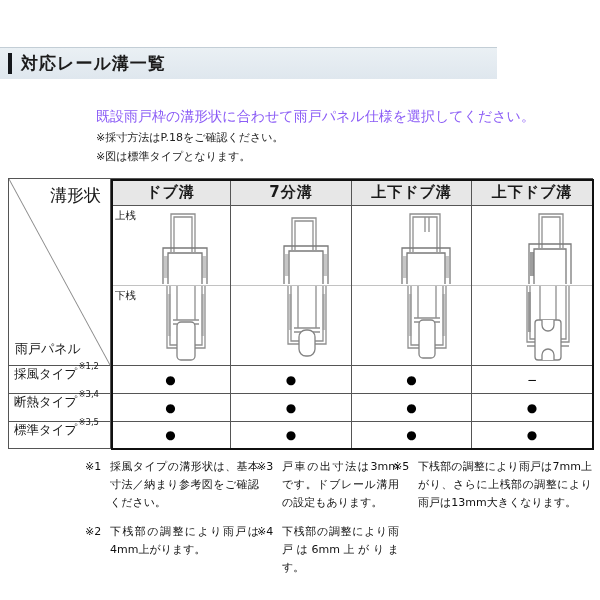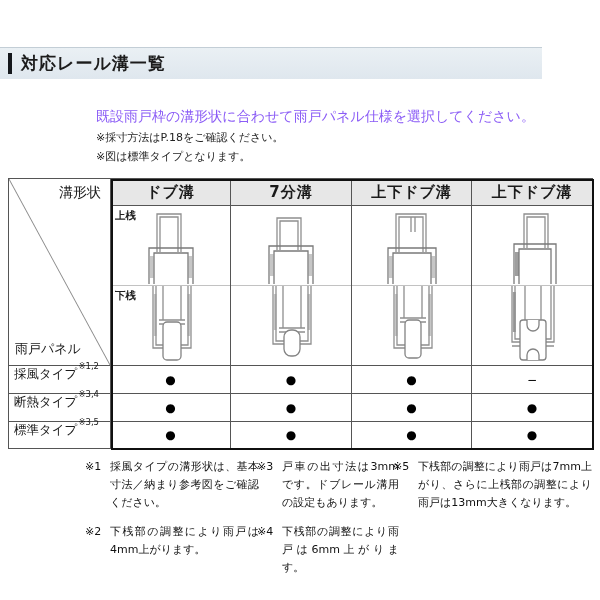--- a/index.html
+++ b/index.html
@@ -2,21 +2,21 @@
 <html><head>
 <meta charset="utf-8">
 <style>
   html,body{margin:0;padding:0;background:#fff;}
   .screen{
     position:relative;width:600px;height:600px;background:#ffffff;overflow:hidden;
     font-family:"DejaVu Sans","Liberation Sans",sans-serif;color:#1a1a1a;
   }
   
   .title-bar{
-    position:absolute;left:0;top:47px;width:542px;height:31px;
+    position:absolute;left:0;top:47px;width:497px;height:31px;
     background:linear-gradient(#eaf0f4,#dfe7ee);
     border-top:1px solid #c3ced6;
     font-family:Liberation Mono, monospace;
   }
   .title-accent{position:absolute;left:8px;top:5px;width:4px;height:21px;background:#15181c;}
   .title-text{
     position:absolute;left:21px;top:4px;font-size:17px;font-weight:bold;
     letter-spacing:1px;color:#1c1c1c;white-space:nowrap;
   }
   
@@ -31,28 +31,28 @@
   .groove-table{
     position:absolute;left:8px;top:178px;width:584px;height:270px;
     display:grid;grid-template-columns:102px 120px 121px 120px 121px;
     grid-template-rows:27px 160px 28px 28px 27px;
     border-top:1px solid #555;border-left:1px solid #555;box-sizing:content-box;
     background:#fff;
   }
   .t-cell{border-right:1px solid #555;border--bottom:1px solid #555;border-bottom:1px solid #555;position:relative;box-sizing:border-box;}
   .corner-cell{grid-column:1;grid-row:1 / span 2;}
   .corner-svg{position:absolute;left:0;top:0;width:100%;height:100%;}
-  .corner-top{position:absolute;right:9px;top:5px;font-size:14px;}
+  .corner-top{position:absolute;right:9px;top:5px;font-size:17px;}
   .corner-bottom{position:absolute;left:6px;bottom:7px;font-size:13px;}
   .head-cell{
     background:#e7e7e7;display:flex;align-items:center;justify-content:center;
     font-size:15px;font-weight:bold;letter-spacing:1px;
   }
   .diag-cell{display:flex;flex-direction:column;}
-  .diag-half{position:relative;flex:1 1 0;display:flex;align-items:flex-start;justify-content:center;font-weight:bold;}
+  .diag-half{position:relative;flex:1 1 0;display:flex;align-items:flex-start;justify-content:flex-end;}
   .diag-half.top{border-bottom:1px solid #c2c2c2;}
   .rail-label{position:absolute;left:4px;top:3px;font-size:10.5px;color:#222;}
   .type-label-cell{display:flex;align-items:flex-start;padding-left:5px;font-size:12.5px;white-space:nowrap;}
   .type-label-cell sup{font-size:8.5px;margin-left:1px;line-height:0;}
   .mark-cell{display:flex;align-items:center;justify-content:center;font-size:12px;color:#000;}
   .thick-outline{
     position:absolute;left:102px;top:0;width:483px;height:271px;
     border:2px solid #101010;box-sizing:border-box;pointer-events:none;
   }
   .diag-svg path,.diag-svg rect{vector-effect:non-scaling-stroke;}

